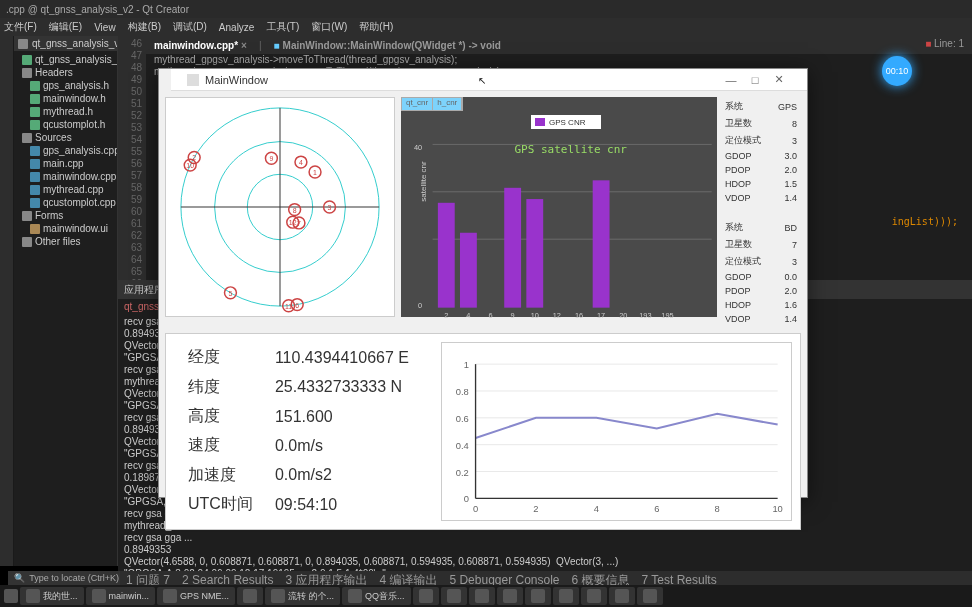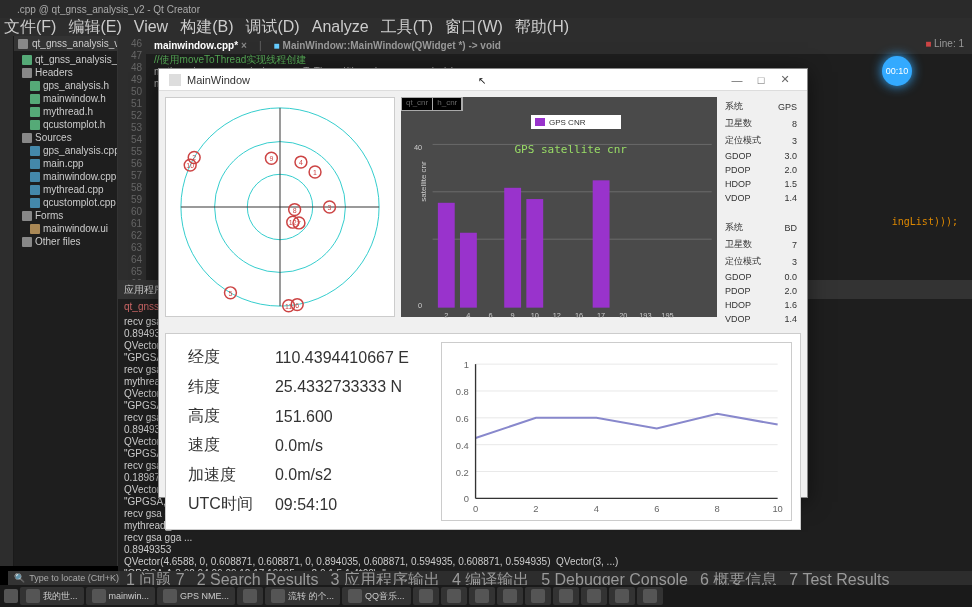--- a/index.html
+++ b/index.html
@@ -1,19 +1,19 @@
 <!DOCTYPE html>
 <html><head>
 <meta charset="utf-8">
 <style>
 * { margin: 0; padding: 0; box-sizing: border-box; font-family: 'Segoe UI', Arial, sans-serif; }
 body { background: #000; color: #ccc; font-size: 11px; width: 972px; height: 607px; overflow: hidden; position: relative; }
 
-.title-bar { height: 18px; background: #2a2a2a; color: #aaa; font-size: 10px; padding: 2px 17px; display: flex; align-items: center; }
-.menu-bar { height: 18px; background: #2d2d2d; display: flex; align-items: center; padding: 0 4px; gap: 12px; font-size: 16px; color: #ccc; }
+.title-bar { height: 18px; background: #2a2a2a; color: #aaa; font-size: 10px; padding: 2px 6px; display: flex; align-items: center; }
+.menu-bar { height: 18px; background: #2d2d2d; display: flex; align-items: center; padding: 0 4px; gap: 12px; font-size: 10px; color: #ccc; }
 .menu-bar span { cursor: pointer; }
 
 .main-layout { display: flex; height: 530px; }
 .left-rail { width: 14px; background: #2d2d2d; border-right: 1px solid #1a1a1a; }
 
 .project-panel { width: 104px; background: #1e1e1e; border-right: 1px solid #333; overflow: hidden; }
 .proj-hdr { background: #333; padding: 2px 4px; font-size: 10px; display: flex; align-items: center; gap: 4px; }
 .proj-tree { padding: 2px 0; font-size: 10px; }
 .tree-item { padding: 1px 4px 1px 8px; display: flex; align-items: center; gap: 3px; color: #ccc; cursor: pointer; }
 .tree-item.l1 { padding-left: 16px; }
@@ -34,40 +34,40 @@
 .tab-row .tab .close { color: #888; }
 .code-ln { padding: 0 8px; color: #aaa; font-size: 10px; line-height: 12px; white-space: pre; }
 .cmt { color: #5a5; }
 .hook { position: absolute; right: 8px; top: 2px; font-size: 10px; color: #999; }
 
 .bottom-console { background: #1e1e1e; border-top: 1px solid #333; }
 .con-hdr { background: #333; padding: 2px 6px; font-size: 10px; }
 .con-body { padding: 2px 6px; font-family: Consolas, monospace; font-size: 10px; line-height: 12px; color: #ccc; height: 278px; overflow: hidden; }
 .con-body div { white-space: pre; overflow: hidden; text-overflow: ellipsis; }
 
-.status-bar { position: absolute; bottom: 18px; left: 0; right: 0; height: 18px; background: #2d2d2d; display: flex; align-items: center; padding: 0 6px; font-size: 16px; color: #999; gap: 12px; }
+.status-bar { position: absolute; bottom: 18px; left: 0; right: 0; height: 18px; background: #2d2d2d; display: flex; align-items: center; padding: 0 6px; font-size: 12px; color: #999; gap: 12px; }
 .task-bar { position: absolute; bottom: 0; left: 0; right: 0; height: 22px; background: #1a1a1a; display: flex; align-items: center; padding: 0 4px; gap: 2px; }
 .tb-item { height: 18px; padding: 0 6px; background: #333; color: #ccc; font-size: 9px; display: flex; align-items: center; border-radius: 2px; gap: 3px; }
 .tb-icon { width: 14px; height: 14px; background: #555; border-radius: 2px; }
 
 .dialog { position: absolute; left: 158px; top: 68px; width: 650px; height: 430px; background: #f0f0f0; border: 1px solid #888; box-shadow: 0 4px 20px rgba(0,0,0,0.5); }
-.dlg-title { height: 22px; background: #fff; border-bottom: 1px solid #ddd; display: flex; align-items: center; padding: 0 10px; font-size: 11px; color: #333; }
+.dlg-title { height: 22px; background: #fff; border-bottom: 1px solid #ddd; display: flex; align-items: center; padding: 0 16px; font-size: 11px; color: #333; margin-left: 12px; }
 .dlg-title .sp { flex: 1; }
 .dlg-btn { width: 24px; text-align: center; color: #666; cursor: pointer; }
 .dlg-body { padding: 6px; display: grid; grid-template-columns: 230px 1fr; grid-template-rows: auto auto; gap: 6px; height: calc(100% - 22px); }
 
 .polar { background: #fff; position: relative; border: 1px solid #ccc; }
 .polar svg { width: 100%; height: 100%; }
 
 .cnr-block { display: flex; gap: 4px; }
 .cnr-chart { background: #4a4a4a; position: relative; flex: 1; height: 220px; }
-.cnr-ctrl { height: 14px; background: #000000; border: 1px solid #aaa; display: flex; font-size: 8px; }
+.cnr-ctrl { height: 14px; background: #7dd3fc; border: 1px solid #aaa; display: flex; font-size: 8px; }
 .cnr-ctrl span { padding: 0 4px; border-right: 1px solid #aaa; color: #666; }
 .cnr-title { position: absolute; top: 6px; right: 90px; color: #9d6; font-size: 11px; font-family: monospace; margin-top: 40px; }
-.cnr-legend { position: absolute; top: 18px; left: 130px; width: 90px; height: 14px; background: #fff; font-size: 8px; display: flex; align-items: center; padding: 0 4px; color: #333; gap: 4px; }
+.cnr-legend { position: absolute; top: 18px; left: 130px; width: 70px; height: 14px; background: #fff; font-size: 8px; display: flex; align-items: center; padding: 0 4px; color: #333; gap: 4px; }
 .cnr-legend::before { content: ''; width: 10px; height: 8px; background: #93c; }
 .cnr-axis-y { position: absolute; left: 2px; top: 50%; transform: rotate(-90deg) translateX(30px); font-size: 8px; color: #ccc; }
 .cnr-svg { position: absolute; inset: 0; }
 
 .info-table { width: 80px; font-size: 9px; color: #333; }
 .info-table tr td { padding: 1px 2px; }
 .info-table tr td:last-child { text-align: right; }
 .info-table .gap td { height: 12px; }
 
 .kv-block { background: #fff; border: 1px solid #ccc; font-size: 10px; color: #333; padding: 8px 0; display: flex; }
@@ -158,21 +158,20 @@
         <span>mainwindow.cpp*</span>
           <span class="close">×</span>
       </span>
       <span style="color:#666">|</span>
       <span class="tab">
         <span style="color:#6cf">■</span>
           <span>MainWindow::MainWindow(QWidget *) -&gt; void</span>
       </span>
       <span class="hook"><span style="color:#c44">■</span> <span>Line: 1</span></span>
     </div>
-    <div class="code-ln cmt">//使用moveToThread实现线程创建</div>
     <div class="code-ln">mythread_gpgsv_analysis-&gt;moveToThread(thread_gpgsv_analysis);</div>
     <div class="code-ln">mythread_gngga_gsa_analysis-&gt;moveToThread(thread_gngga_gsa_analysis);</div>
     <div class="code-right">ingList)));</div>
 
     <div class="bottom-console" style="position:absolute;left:-28px;top:244px;right:0;width:calc(100% + 28px)">
       <div class="con-hdr">应用程序输出</div>
       <div style="padding:2px 6px;font-size:10px;color:#c66">qt_gnss_anal...</div>
       <div class="con-body" id="con-body">
           <div>recv gsa gga ...</div>
           <div>0.8949353</div>

